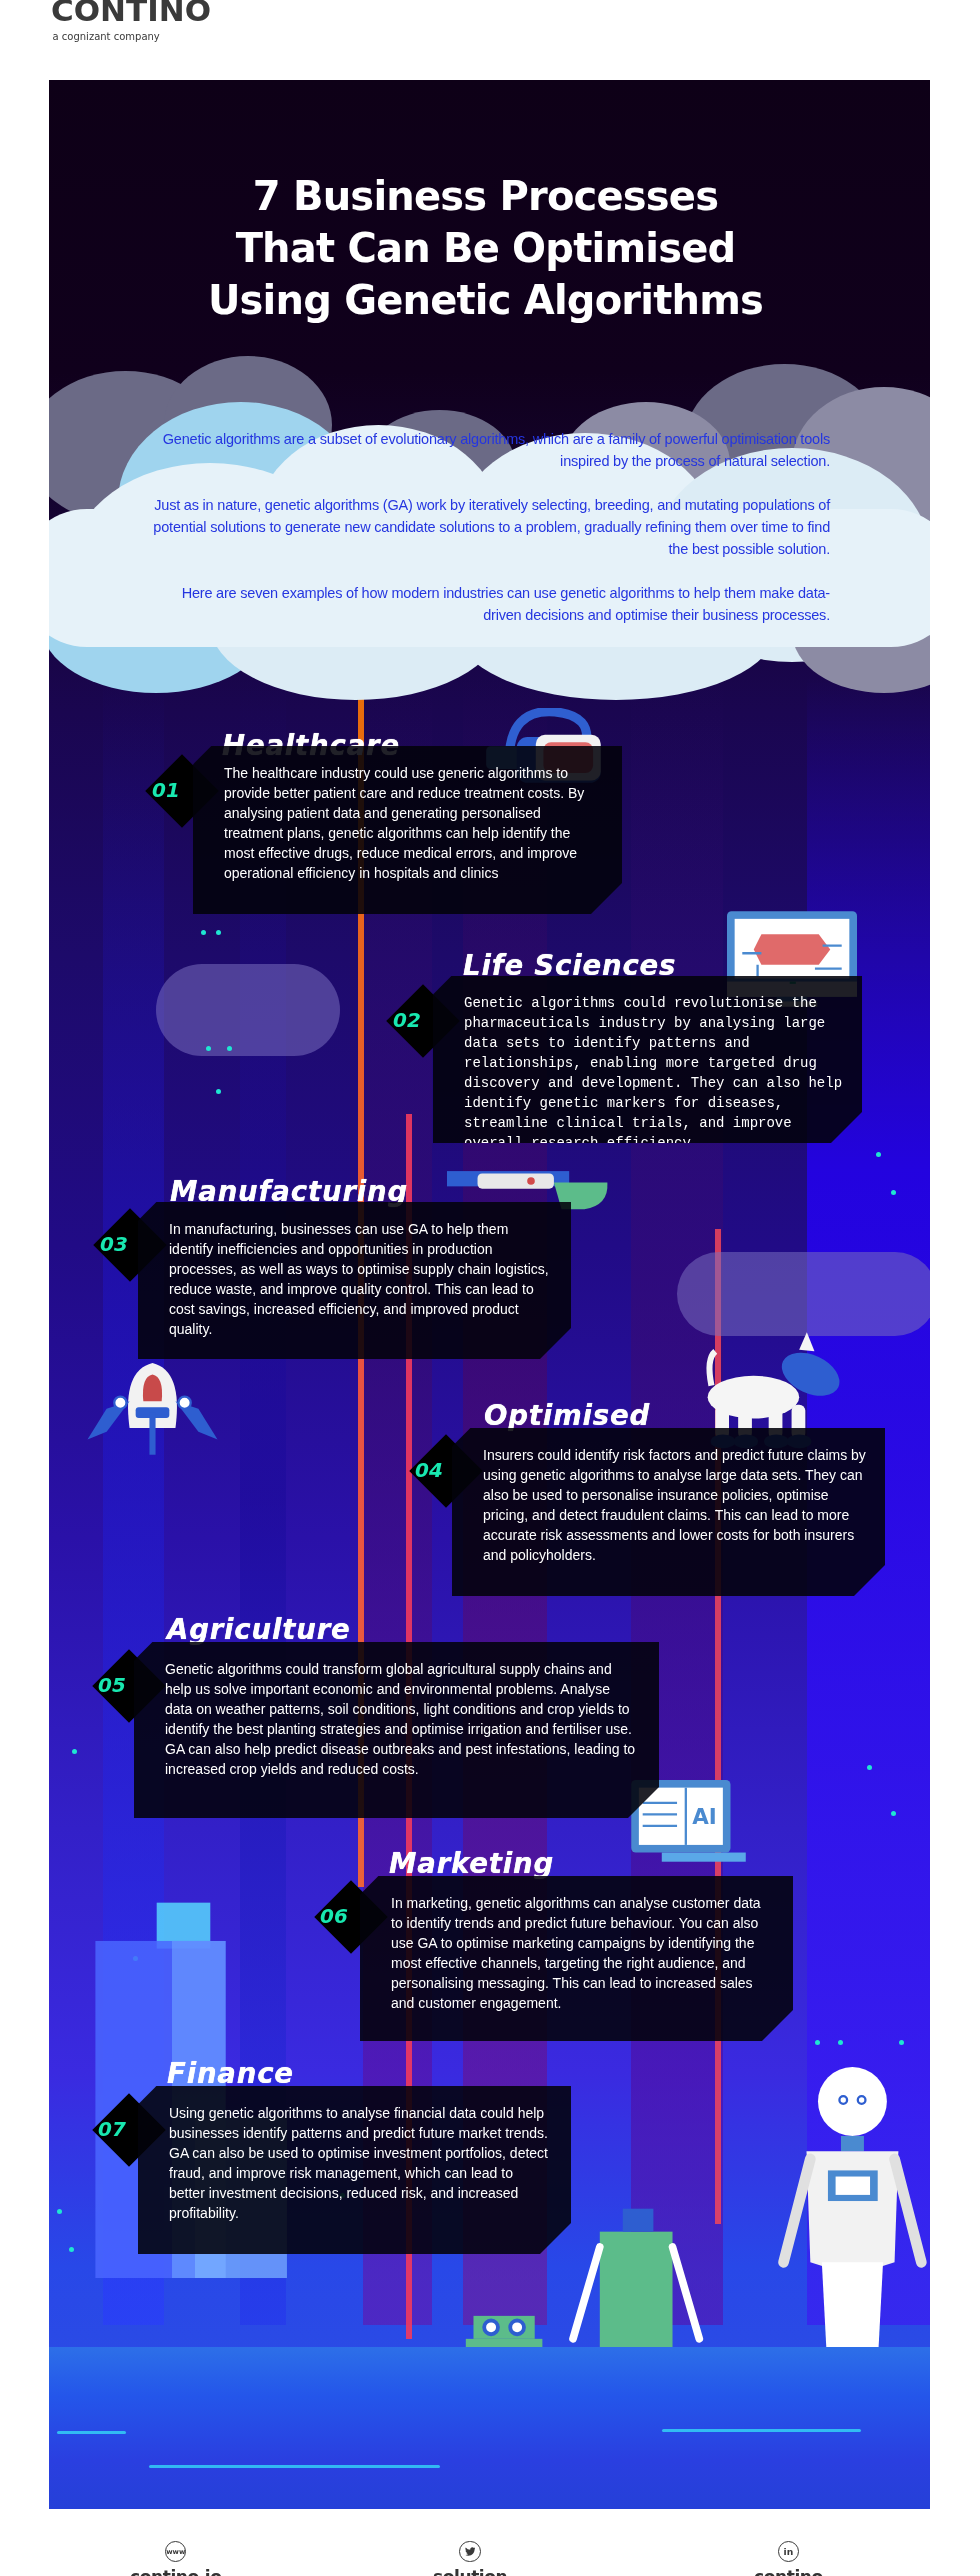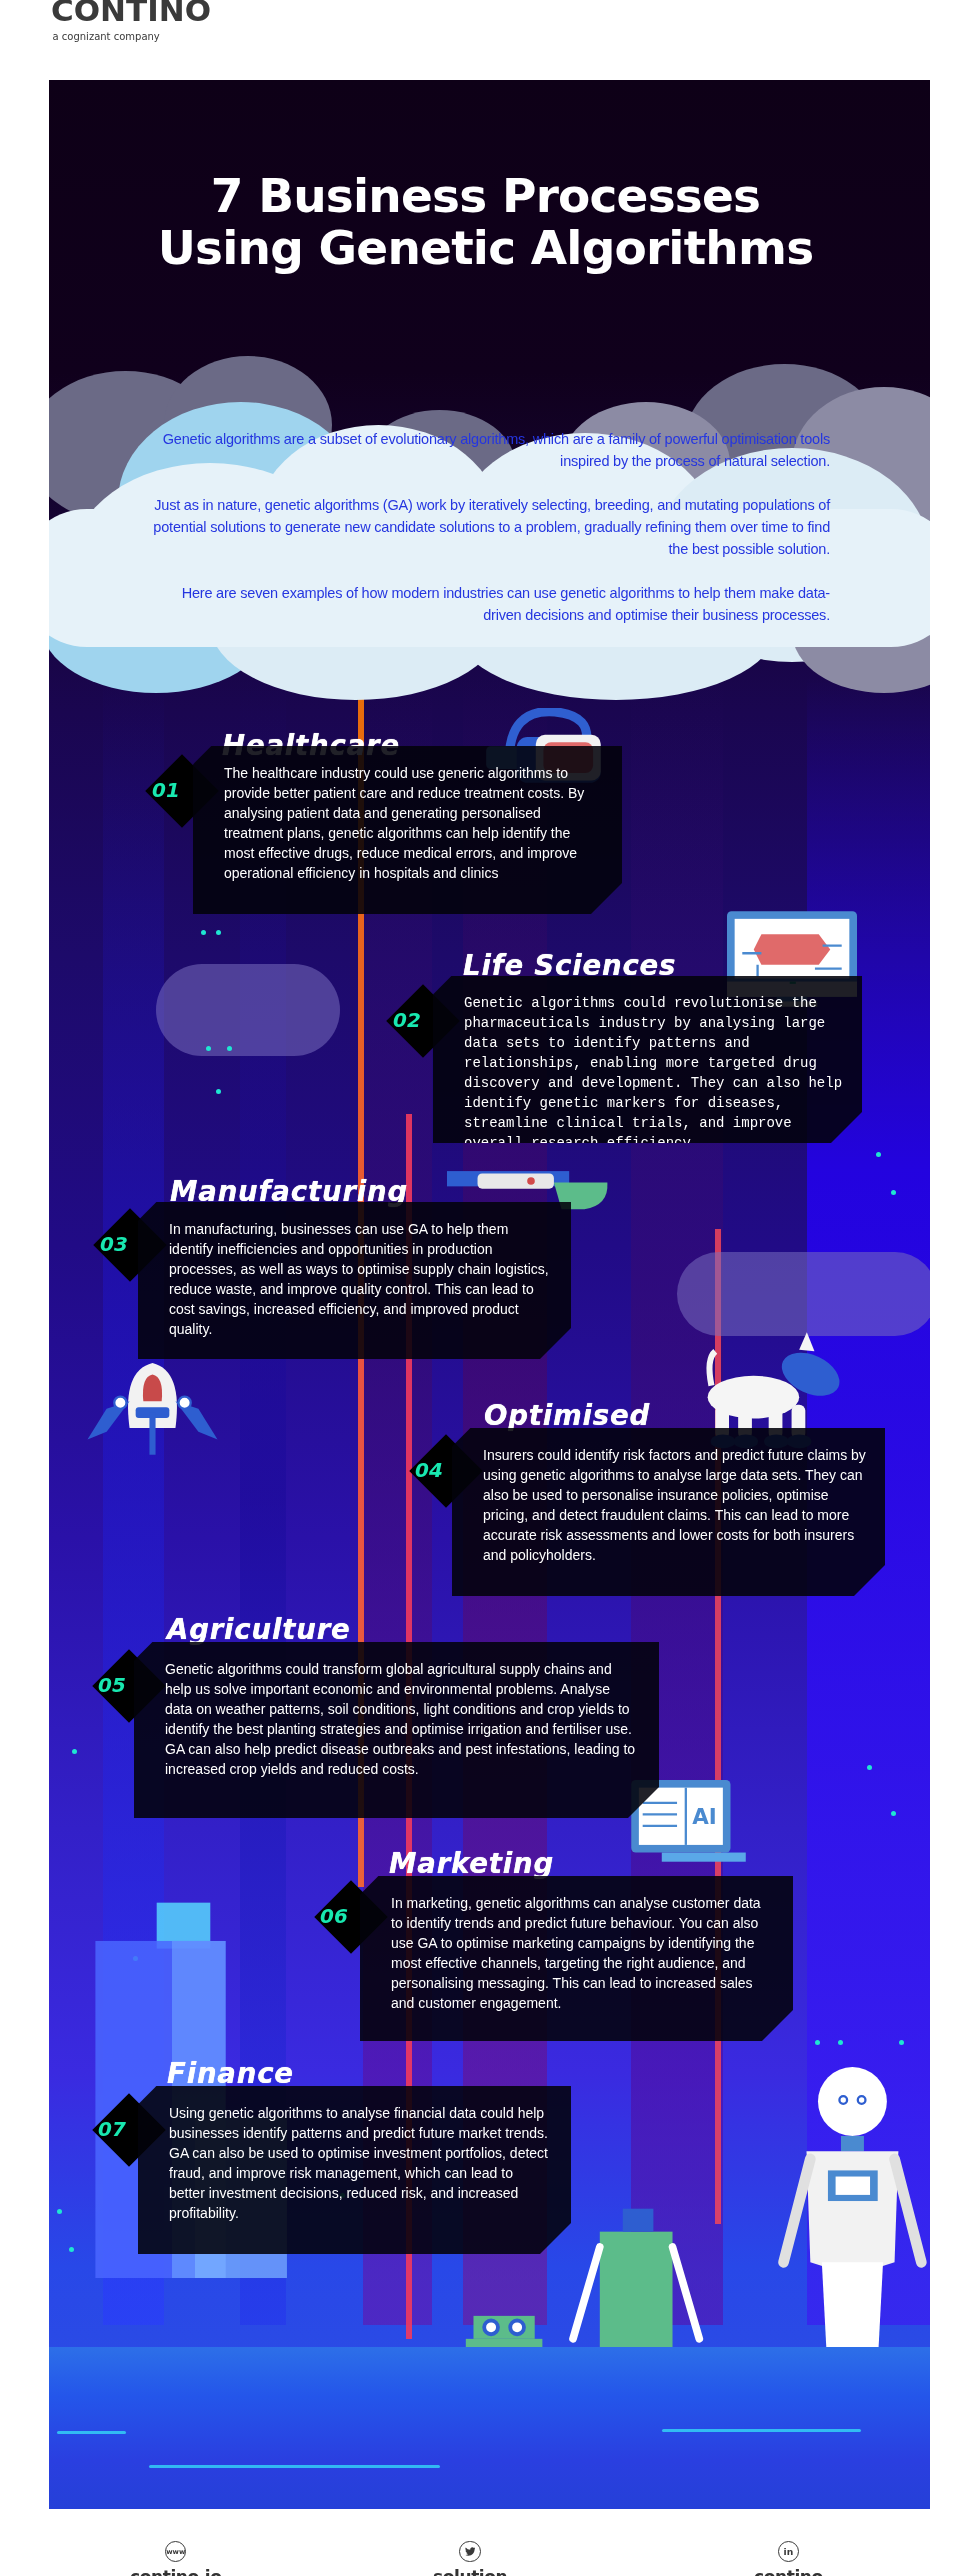--- a/index.html
+++ b/index.html
@@ -29,21 +29,21 @@
   .b5 { left: 582px; width: 92px; background: linear-gradient(180deg, rgba(60,0,80,0), #3a0a70 40%, #5a0aa8 100%); }
   .b6 { left: 758px; width: 123px; background: linear-gradient(180deg, rgba(20,0,200,0), #2400ff 30%, #3a1ef0 100%); opacity: .75; }
 
   .neon-line { position: absolute; width: 6.1px; }
   .nl-orange { left: 309px; top: 582px; height: 1225px; background: linear-gradient(180deg,#ff7a00,#ff5a3a 60%, #ff6a2a); opacity: .9; }
   .nl-pink { left: 357px; top: 1034px; height: 1225px; background: #f23a5e; opacity: .9; }
   .nl-red2 { left: 666px; top: 1149px; height: 995px; background: #f2465a; opacity: .85; }
   .nl-orange2 { left: 881px; top: 1761px; height: 498px; width: 7.7px; background: #ff7a22; opacity: .8; }
 
   
-  .title { position: absolute; left: 0; right: 8px; top: 90px; text-align: center; color: #ffffff; font-family: "DejaVu Sans", sans-serif; font-weight: bold; font-size: 47px; line-height: 52px; letter-spacing: -0.8px; }
+  .title { position: absolute; left: 0; right: 8px; top: 90px; text-align: center; color: #ffffff; font-family: "DejaVu Sans", sans-serif; font-weight: bold; font-size: 40px; line-height: 52px; letter-spacing: -0.8px; }
 
   
   .clouds { position: absolute; left: -23px; right: -23px; top: 276px; height: 345px; }
   .cloud { position: absolute; border-radius: 50%; }
   .cd { background: #6b6a86; }
   .cm { background: #8c8ba4; }
   .cl { background: #dcecf5; }
   .cb { background: #9fd4ee; }
   .cw { background: #e6f2f9; }
   .intro { position: absolute; left: 100px; right: 100px; top: 348px; text-align: right; color: #2536e0; font-family: "Liberation Sans", sans-serif; font-size: 14.5px; line-height: 22px; letter-spacing: -0.2px; }
@@ -98,20 +98,21 @@
   <div class="beam b4"></div>
   <div class="beam b5"></div>
   <div class="beam b6"></div>
   <div class="neon-line nl-orange"></div>
   <div class="neon-line nl-pink"></div>
   <div class="neon-line nl-red2"></div>
   <div class="neon-line nl-orange2"></div>
 
   <h1 class="title">
     <div>7 Business Processes</div>
+    <div>That Can Be Optimised</div>
     <div>Using Genetic Algorithms</div>
   </h1>
 
   <div class="clouds">
     <div class="cloud cd" style="left:0;top:15.3px;width:199px;height:153px;"></div>
     <div class="cloud cd" style="left:138px;top:0;width:168px;height:138px;"></div>
     <div class="cloud cd" style="left:659px;top:7.7px;width:199px;height:153px;"></div>
     <div class="cloud cm" style="left:766px;top:31px;width:184px;height:153px;"></div>
     <div class="cloud cm" style="left:536px;top:46px;width:168px;height:123px;"></div>
     <div class="cloud cd" style="left:337px;top:54px;width:153px;height:115px;"></div>

